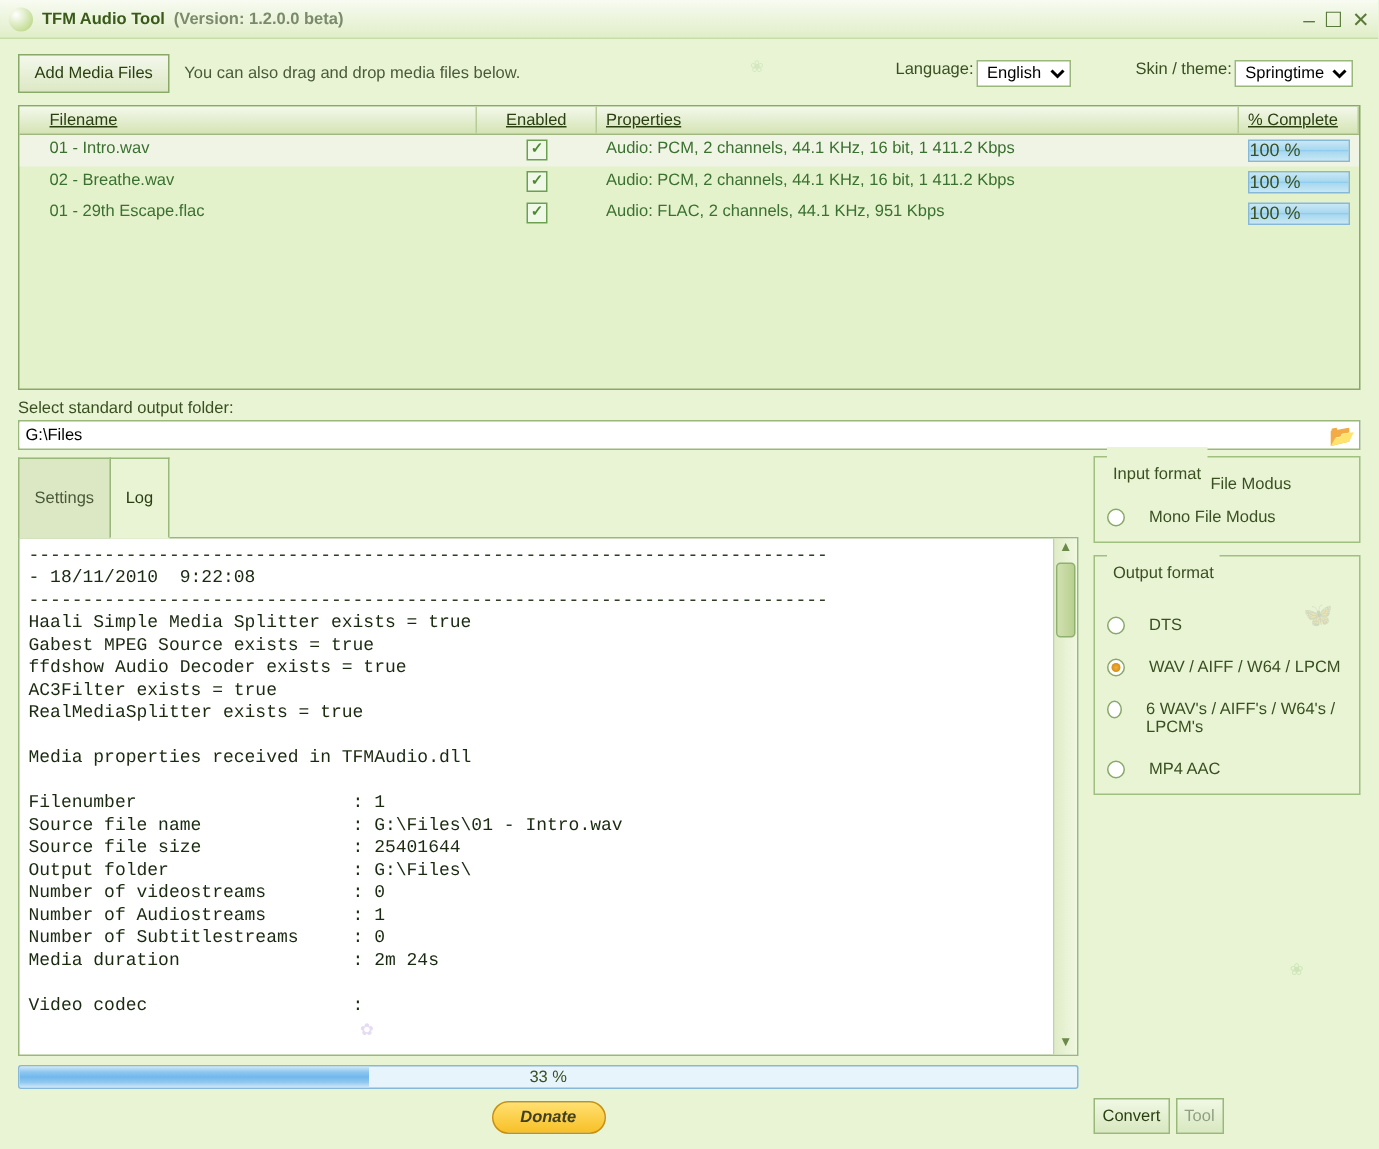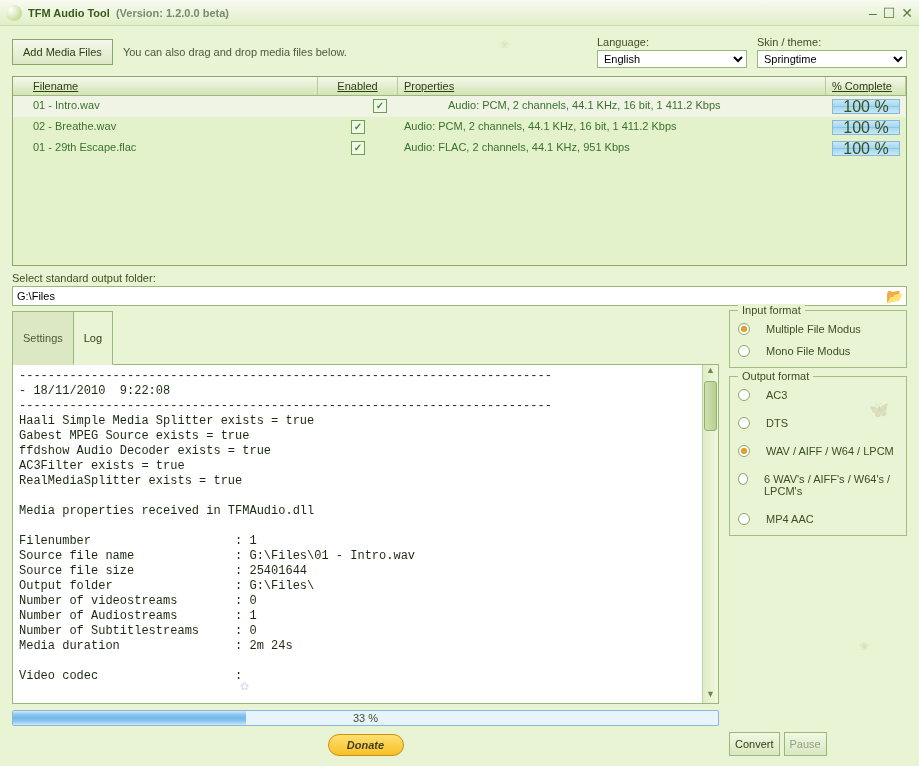--- a/index.html
+++ b/index.html
@@ -15,38 +15,38 @@
 
 .flower { position: absolute; pointer-events: none; opacity: 0.4; color: #c8a8e8; }
 
 .main { padding: 10px 12px; height: calc(100% - 26px); display: flex; flex-direction: column; }
 
 
 .toprow { display: flex; align-items: center; gap: 10px; margin-bottom: 8px; }
 .btn { background: linear-gradient(to bottom, #f4f8ec, #dce8c4); border: 1px solid #8aa868; padding: 6px 10px; cursor: pointer; color: #2a4010; }
 .hint { color: #4a5a3a; }
 .toprow .spacer { flex: 1; }
-.selgrp { display: flex; flex-direction: column; gap: 2px; min-width: 150px; }
+.selgrp { display: flex; flex-direction: row; gap: 2px; min-width: 150px; }
 .selgrp label { color: #3a5020; }
 .selgrp select { border: 1px solid #9ab87a; background: #fff; padding: 1px 2px; height: 18px; }
 
 
 .filepanel { border: 1px solid #8aa868; background: #e4f2cc; height: 190px; overflow: hidden; display: flex; flex-direction: column; }
 .thead { display: flex; background: linear-gradient(to bottom, #f4f8ec, #d4e4b4); border-bottom: 1px solid #a0b880; }
 .thead div { padding: 3px 6px; border-right: 1px solid #b8cc98; color: #2a4010; text-decoration: underline; }
 .tbody { flex: 1; }
 .trow { display: flex; color: #3a7030; padding: 2px 0; }
-.trow.sel { background: #f0f4e4; gap: 22px; }
+.trow.sel { background: #f0f4e4; }
 .c-file { width: 305px; padding-left: 20px !important; }
 .c-en { width: 80px; text-align: center; }
 .c-prop { flex: 1; }
 .c-pct { width: 80px; }
 .trow > div { padding: 1px 6px; }
 .chk { color: #4a8a30; font-weight: bold; display:inline-block; width:14px; height:14px; border:1px solid #6aa050; background:#f0f8e8; line-height:12px; font-size:10px; }
-.pctcell { background: linear-gradient(to bottom, #c8e8f4 0%, #a8d8f0 45%, #88c8ec 50%, #a8d8f0 55%, #c8e8f4 100%); border:1px solid #88b8d8; text-align:center; color:#3a5020; font-size:16px; position:relative; height:15px; line-height:13px; }
+.pctcell { background: linear-gradient(to bottom, #c8e8f4 0%, #a8d8f0 45%, #88c8ec 50%, #a8d8f0 55%, #c8e8f4 100%); border:1px solid #88b8d8; color:#3a5020; font-size:12px; position:relative; height:15px; line-height:13px; }
 
 .lbl { color: #3a5020; margin: 6px 0 2px 0; }
 
 
 .folderrow { display: flex; align-items: center; border: 1px solid #9ab87a; background: #fff; height: 20px; }
 .folderrow input { flex:1; border:none; padding: 2px 4px; outline:none; }
 .folderbtn { width: 22px; text-align: center; cursor: pointer; color: #b08020; font-size: 14px; line-height: 16px; }
 
 .lower { display: flex; gap: 10px; flex: 1; margin-top: 4px; min-height: 0; }
 .left { flex: 1; display: flex; flex-direction: column; min-height: 0; }
@@ -57,21 +57,21 @@
 .tab { padding: 20px 10px; border: 1px solid #9ab87a; border-bottom: none; background: #dce8c4; color: #4a5a3a; cursor: pointer; margin-right: -1px; }
 .tab.active { background: #e8f4d4; border-bottom: 1px solid #e8f4d4; position: relative; z-index: 2; color: #2a4010; }
 .logbox { flex: 1; border: 1px solid #9ab87a; background: #fff; overflow: hidden; display: flex; }
 .logtext { flex: 1; padding: 4px 6px; font-family: "Courier New", monospace; font-size: 12px; color: #1a2a10; white-space: pre; overflow: hidden; line-height: 15px; }
 .vsbar { width: 16px; background: linear-gradient(to right,#e0ecc8,#f0f8e0); border-left:1px solid #c0d4a0; display:flex; flex-direction:column; }
 .vsbar .thumb { background: linear-gradient(to right,#d0e0b0,#b8d090); border:1px solid #90b070; border-radius:3px; height:50px; margin:2px 1px; }
 .vsbar .arrow { height:14px; text-align:center; color:#6a8a4a; font-size:9px; }
 
 
 .gbox { border: 1px solid #a0c080; padding: 8px 8px 10px 8px; position: relative; background: rgba(232,244,212,0.6); }
-.gbox .gtitle { position: absolute; top: -7px; left: 8px; padding: 0 4px; background: #e8f4d4; color: #3a5020; }
+.gbox .gtitle { position: absolute; top: -7px; left: 8px; padding: 12px 4px; background: #e8f4d4; color: #3a5020; }
 .radiolist { display: flex; flex-direction: column; gap: 10px; margin-top: 4px; }
 .radio { display: flex; gap: 16px; color: #3a5020; cursor: pointer; }
 .rdot { width: 12px; height: 12px; border-radius: 50%; border: 1px solid #8aa868; background: #fff; display: flex; align-items: center; justify-content: center; }
 .rdot.on::after { content:""; width:6px; height:6px; border-radius:50%; background: radial-gradient(circle,#f0b040,#d08000); }
 
 
 .progress { height: 16px; border: 1px solid #88b8d8; background: #e8f4fc; margin-top: 6px; position: relative; border-radius: 2px; overflow: hidden; }
 .progress .fill { position:absolute; left:0; top:0; bottom:0; background: linear-gradient(to bottom,#d0e8f8,#90c8f0,#70b8ec,#90c8f0,#d0e8f8); }
 .progress .ptxt { position:absolute; width:100%; text-align:center; color:#3a5020; line-height:14px; }
 
@@ -238,18 +238,18 @@
             </div>
             <div class="radio">
               <span class="rdot"></span>
               <span>MP4 AAC</span>
             </div>
           </div>
       </div>
       <div style="flex:1"></div>
       <div class="actbtns">
         <div class="actbtn">Convert</div>
-        <div class="actbtn dis">Pause</div>
+        <div class="actbtn dis">Tool</div>
       </div>
     </div>
   </div>
 
 </div>
 
 </body></html>

